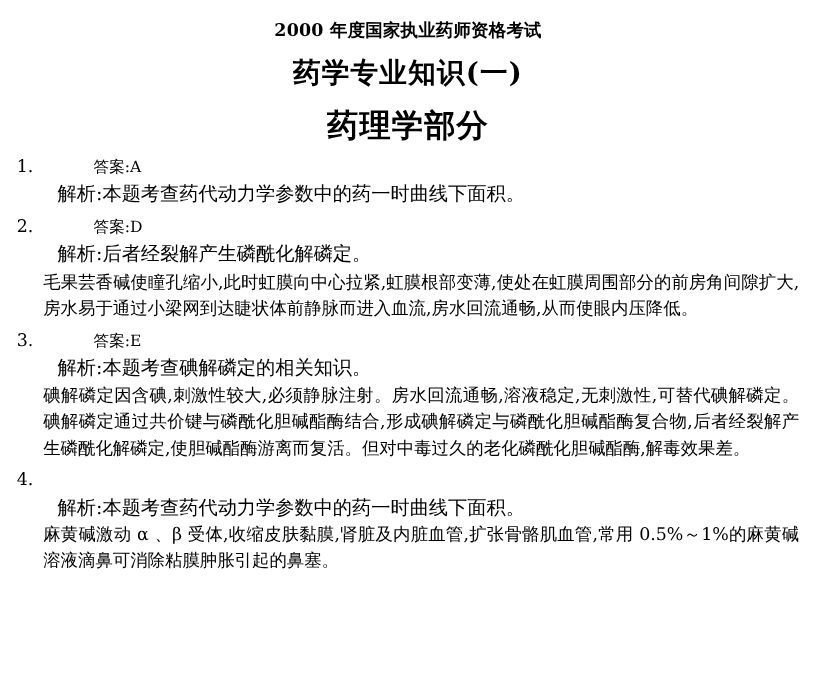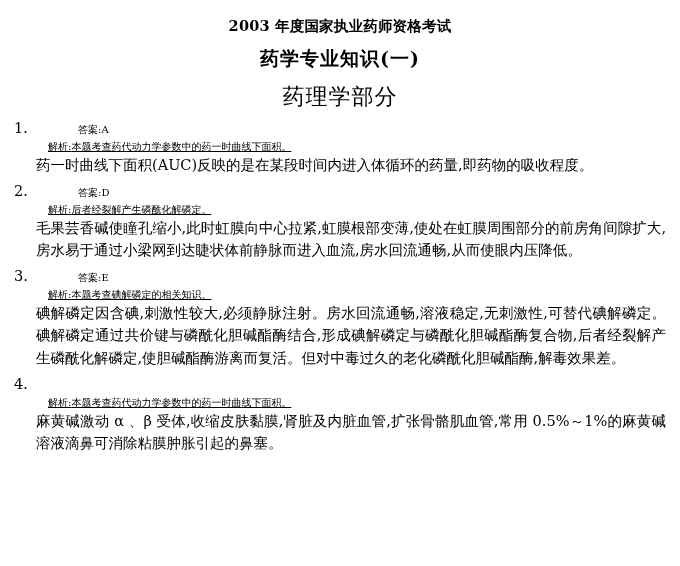--- a/index.html
+++ b/index.html
@@ -24,30 +24,30 @@
   .title-1 {
     text-align: center;
     font-size: 14.5px;
     font-weight: bold;
     letter-spacing: 0.2px;
     margin: 6px 0 0 0;
     line-height: 1.4;
   }
   .title-2 {
     text-align: center;
-    font-size: 19px;
+    font-size: 23px;
     font-weight: bold;
     margin: 9px 0 0 0;
     line-height: 1.4;
     letter-spacing: 1px;
   }
   .title-3 {
     text-align: center;
-    font-size: 22px;
-    font-weight: normal;
+    font-size: 26px;
+    font-weight: bold;
     margin: 10px 0 4px 0;
     line-height: 1.4;
     letter-spacing: 1px;
     font-family: "DejaVu Serif", "Liberation Serif", serif;
   }
   .qblock {
     margin-top: 4px;
   }
   .qline {
     display: flex;
@@ -56,56 +56,54 @@
     line-height: 1.52;
   }
   .qnum {
     width: 30px;
     flex: 0 0 30px;
     font-family: "DejaVu Serif", "Liberation Serif", serif;
     font-size: 14.5px;
   }
   .qans {
     padding-left: 34px;
-    font-size: 10px;
+    font-size: 13px;
   }
   .qexp {
-    font-size: 10px;
+    font-size: 16px;
     line-height: 1.52;
     padding-left: 34px;
     text-align: justify;
-    text-decoration: underline;
   }
   .qbody {
     font-size: 14.5px;
     line-height: 1.52;
     padding-left: 22px;
     text-align: justify;
     text-justify: inter-ideograph;
   }
   .lbl {
     font-weight: normal;
   }
 </style>
 </head>
 <body>
 
 <div class="page">
 
-  <div class="title-1">2003 年度国家执业药师资格考试</div>
+  <div class="title-1">2000 年度国家执业药师资格考试</div>
   <div class="title-2">药学专业知识(一)</div>
   <div class="title-3">药理学部分</div>
 
   <div class="qblock">
     <div class="qline">
       <span class="qnum">1.</span>
       <span class="qans"><span class="lbl">答案:</span><span>A</span></span>
     </div>
     <div class="qexp"><span class="lbl">解析:</span><span>本题考查药代动力学参数中的药一时曲线下面积。</span></div>
-    <div class="qbody">药一时曲线下面积(AUC)反映的是在某段时间内进入体循环的药量,即药物的吸收程度。</div>
   </div>
 
   <div class="qblock">
     <div class="qline">
       <span class="qnum">2.</span>
       <span class="qans"><span class="lbl">答案:</span><span>D</span></span>
     </div>
     <div class="qexp"><span class="lbl">解析:</span><span>后者经裂解产生磷酰化解磷定。</span></div>
     <div class="qbody">毛果芸香碱使瞳孔缩小,此时虹膜向中心拉紧,虹膜根部变薄,使处在虹膜周围部分的前房角间隙扩大,房水易于通过小梁网到达睫状体前静脉而进入血流,房水回流通畅,从而使眼内压降低。</div>
   </div>

